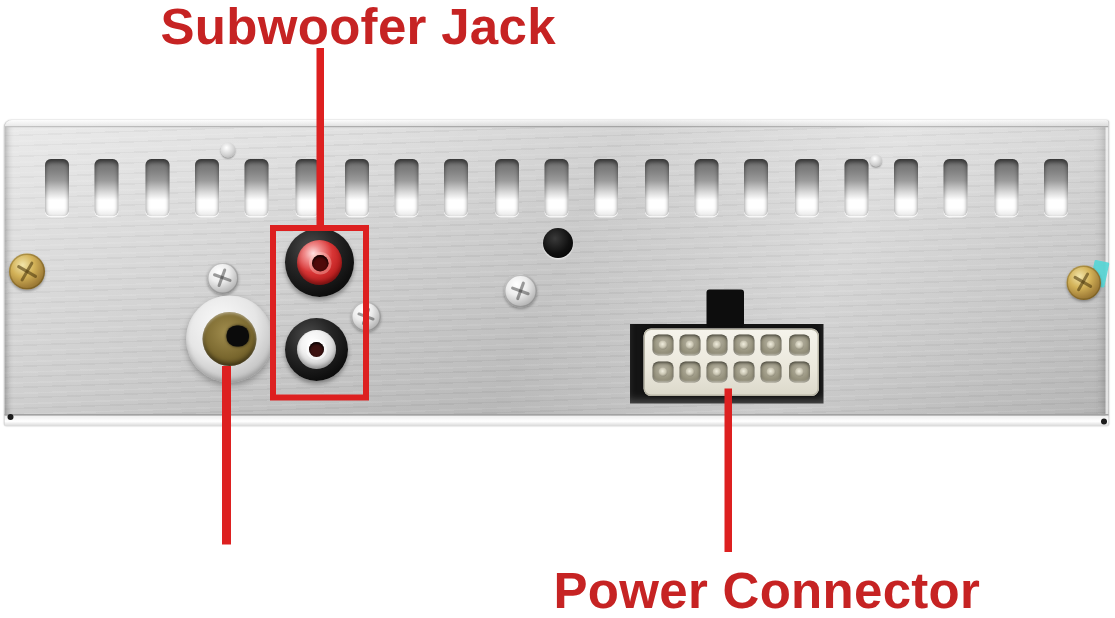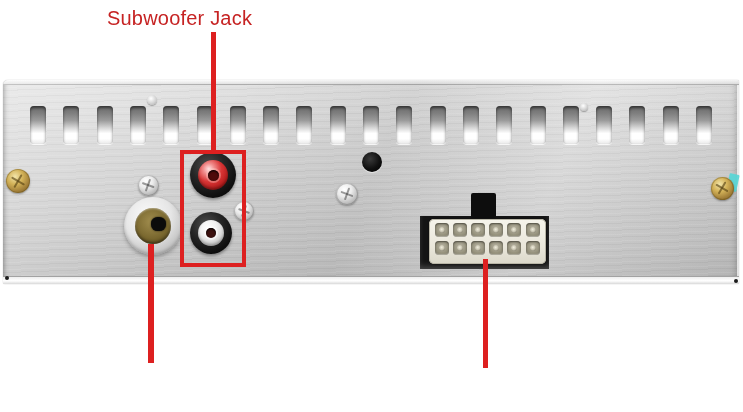--- a/index.html
+++ b/index.html
@@ -91,21 +91,21 @@
           background:radial-gradient(circle at 50% 40%, #b8b4a4 0%, #98947f 55%, #7d7967 100%);
           box-shadow: inset 0 1px 2px rgba(0,0,0,.5), inset 0 -1px 1px rgba(255,255,255,.35);}
   .pin::after{content:'';position:absolute;left:50%;top:50%;width:6px;height:6px;border-radius:50%;
           transform:translate(-50%,-50%);
           background:radial-gradient(circle at 45% 40%, #f0edde 0%, #c9c5b2 45%, #5f5b4a 100%);}
 
   .cyan-mark{position:absolute;left:728px;top:174px;width:10px;height:17px;background:#57d6d6;
           transform:rotate(12deg);opacity:.92;z-index:3;border-radius:1px;}
 
   
-  .ann-label{position:absolute;font-weight:normal;font-size:20px;line-height:32px;white-space:nowrap;
+  .ann-label{position:absolute;font-weight:bold;font-size:34px;line-height:32px;white-space:nowrap;
           color:var(--ann-text,#c62323);z-index:10;letter-spacing:0.2px;}
   .ann-label.sub{left:107px;top:2px;}
   .ann-label.ant{left:61px;top:361px;}
   .ann-label.pwr{left:369px;top:378px;}
   .ann-line{position:absolute;background:var(--ann-red,#dd2020);z-index:10;}
   .line-sub{left:211px;top:32px;width:5px;height:120px;}
   .line-ant{left:148px;top:244px;width:6px;height:119px;}
   .line-pwr{left:483px;top:259px;width:5px;height:109px;}
   .ann-box{position:absolute;left:180px;top:150px;width:66px;height:117px;z-index:10;
           border:4px solid var(--ann-red,#dd2020);box-sizing:border-box;}
@@ -158,20 +158,21 @@
     </div>
 
   <div class="cyan-mark"></div>
 
   <div class="ann-box"></div>
   <div class="ann-line line-sub"></div>
   <div class="ann-line line-ant"></div>
   <div class="ann-line line-pwr"></div>
 
   <div class="ann-label sub">Subwoofer Jack</div>
+  <div class="ann-label pwr">Power Connector</div>
 <div class="vent-slot" style="left: 30px; top: 106px;"></div>
     <div class="vent-slot" style="left: 63.3px; top: 106px;"></div>
     <div class="vent-slot" style="left: 96.6px; top: 106px;"></div>
     <div class="vent-slot" style="left: 129.9px; top: 106px;"></div>
     <div class="vent-slot" style="left: 163.2px; top: 106px;"></div>
     <div class="vent-slot" style="left: 196.5px; top: 106px;"></div>
     <div class="vent-slot" style="left: 229.8px; top: 106px;"></div>
     <div class="vent-slot" style="left: 263.1px; top: 106px;"></div>
     <div class="vent-slot" style="left: 296.4px; top: 106px;"></div>
     <div class="vent-slot" style="left: 329.7px; top: 106px;"></div>

